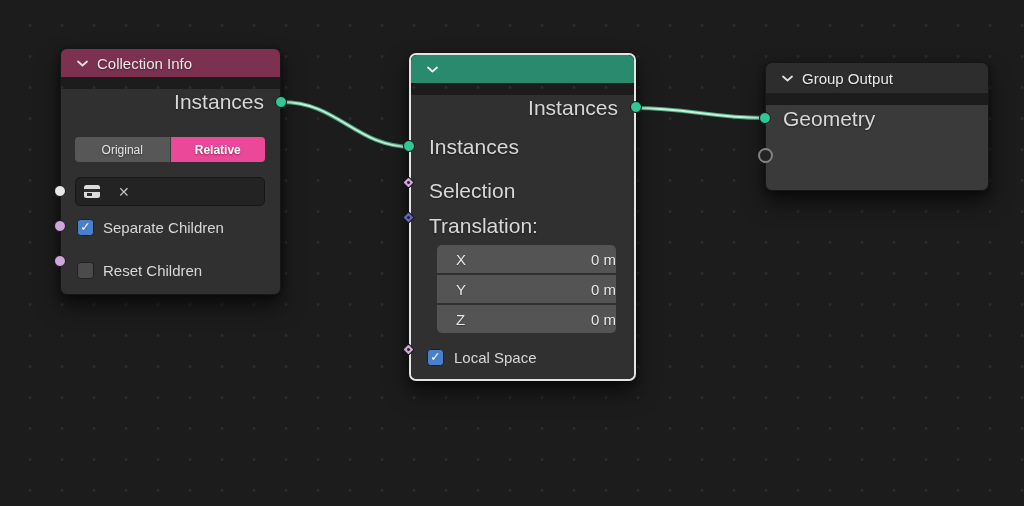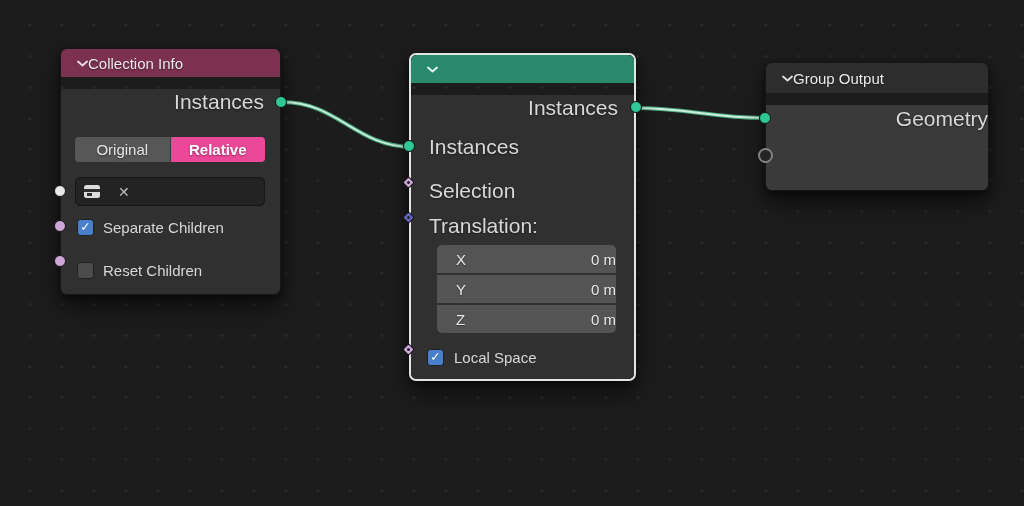--- a/index.html
+++ b/index.html
@@ -22,21 +22,21 @@
     position:absolute;z-index:2;
     border-radius:7px;
     box-shadow:0 12px 22px rgba(0,0,0,.55), 0 2px 6px rgba(0,0,0,.45);
     box-sizing:border-box;
     border:1px solid #161616;
   }
   .node.selected{border:2px solid #e4e4e4;}
   .node-header{
     display:flex;align-items:center;
     height:28px;border-radius:6px 6px 0 0;
-    padding:0 10px;
+    padding:0 10px;gap:9px;
   }
   .node-title{font-size:15px;color:#e9e9e9;text-shadow:0 1px 2px rgba(0,0,0,.45);white-space:nowrap;}
   .chev{display:flex;align-items:center;flex:0 0 auto;margin-left:6px;}
   .node-body{border-radius:0 0 6px 6px;}
 
   
   .node-collection{left:60px;top:48px;width:221px;}
   .node-collection .node-header{background:#7c3150;}
   .node-collection .node-body{background:#303030;padding-bottom:13px;}
 
@@ -63,21 +63,21 @@
   .socket.pink{background:#cfa6d8;}
   .socket.diamond{width:9px;height:9px;border-radius:2px;border:1px solid #141414;transform:rotate(45deg);}
   .socket.diamond.pink{background:#cfa6d8;}
   .socket.diamond.vector{background:#6363c7;}
   .socket.diamond::after{content:"";position:absolute;inset:0;margin:auto;width:3.5px;height:3.5px;border-radius:50%;background:#232328;}
   .socket.virtual{width:15px;height:15px;border-radius:50%;border:2px solid #828282;background:#242424;}
 
   
   .segmented{display:flex;margin:22px 15px 0 14px;height:25px;border-radius:4px;overflow:hidden;}
   .seg{flex:1;display:flex;align-items:center;justify-content:center;
-       font-size:15px;color:#e4e4e4;background:#575757;cursor:default;
+       font-size:12px;color:#e4e4e4;background:#575757;cursor:default;
        text-shadow:0 1px 2px rgba(0,0,0,.4);}
   .seg.first{border-right:1px solid #3a3a3a;}
   .seg.active{background:#ec4899;color:#fff;font-weight:bold;}
 
   
   .coll-field{
     display:flex;align-items:center;
     margin:15px 15px 0 14px;height:27px;
     background:#232323;border:1px solid #171717;border-radius:5px;
     font-size:15px;color:#e2e2e2;
@@ -101,21 +101,21 @@
   .vec-fields{display:flex;flex-direction:column;gap:2px;margin:6px 18px 0 26px;border-radius:5px;overflow:hidden;}
   .vec-row{display:flex;align-items:center;height:28px;background:#545454;font-size:15px;color:#e8e8e8;}
   .vec-row .axis{padding-left:19px;flex:1;text-shadow:0 1px 1px rgba(0,0,0,.35);}
   .vec-row .val{text-shadow:0 1px 1px rgba(0,0,0,.35);}
 
   .mt12{margin-top:12px;}
   .mt13{margin-top:13px;}
   .mt10{margin-top:18px;}
   .mt9{margin-top:9px;}
   .local-row{margin-top:13px;padding-left:16px;gap:10px;}
-  .geo-row{margin-top:12px;padding-left:17px;height:27px;justify-content:flex-end;}
+  .geo-row{margin-top:12px;padding-left:17px;height:27px;}
 </style>
 </head>
 <body>
 
 <div class="canvas">
 
   <svg class="wires" width="1024" height="506">
     <path class="wire-under" d="M 282 102 C 338 102 356 147 412 147"></path>
     <path class="wire-over" d="M 282 102 C 338 102 356 147 412 147"></path>
     <path class="wire-under" d="M 634 108 C 688 108 712 118 766 118"></path>

